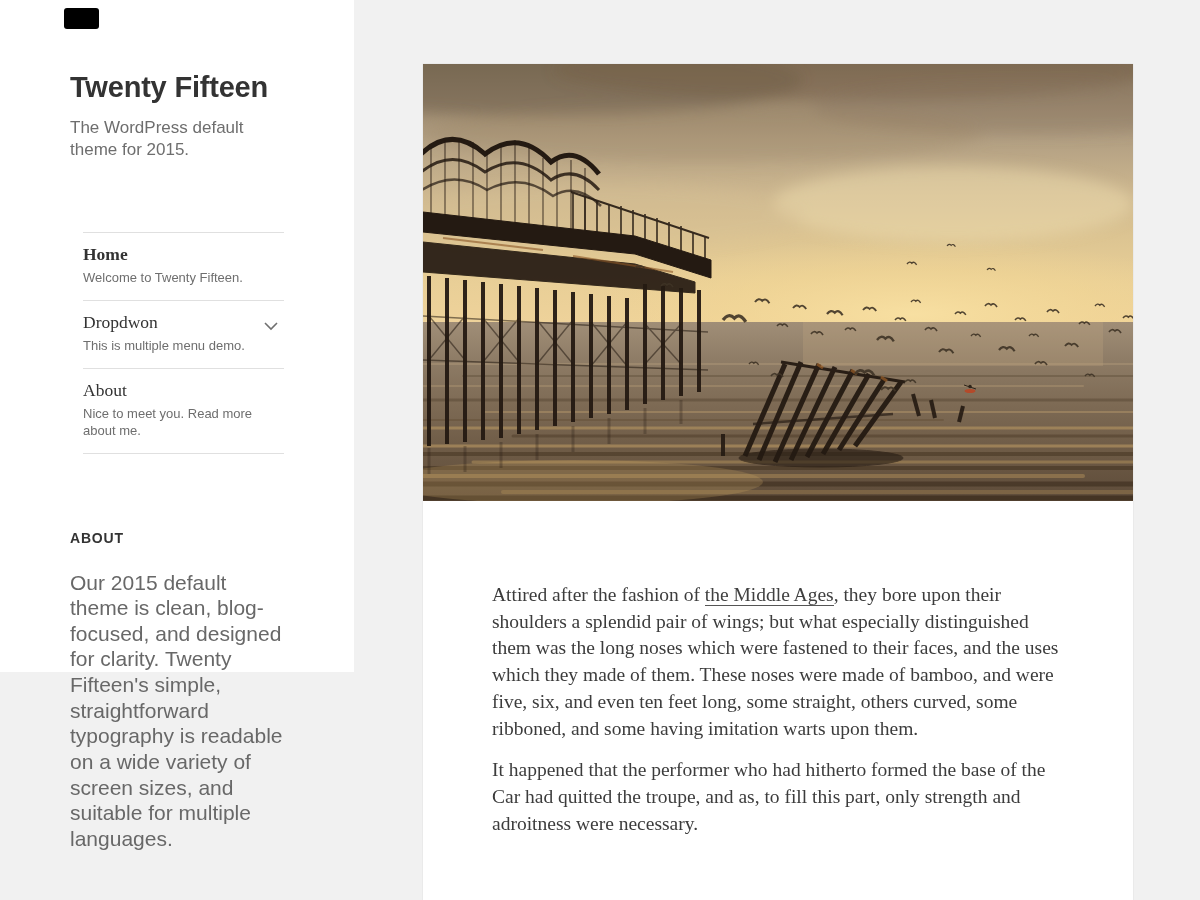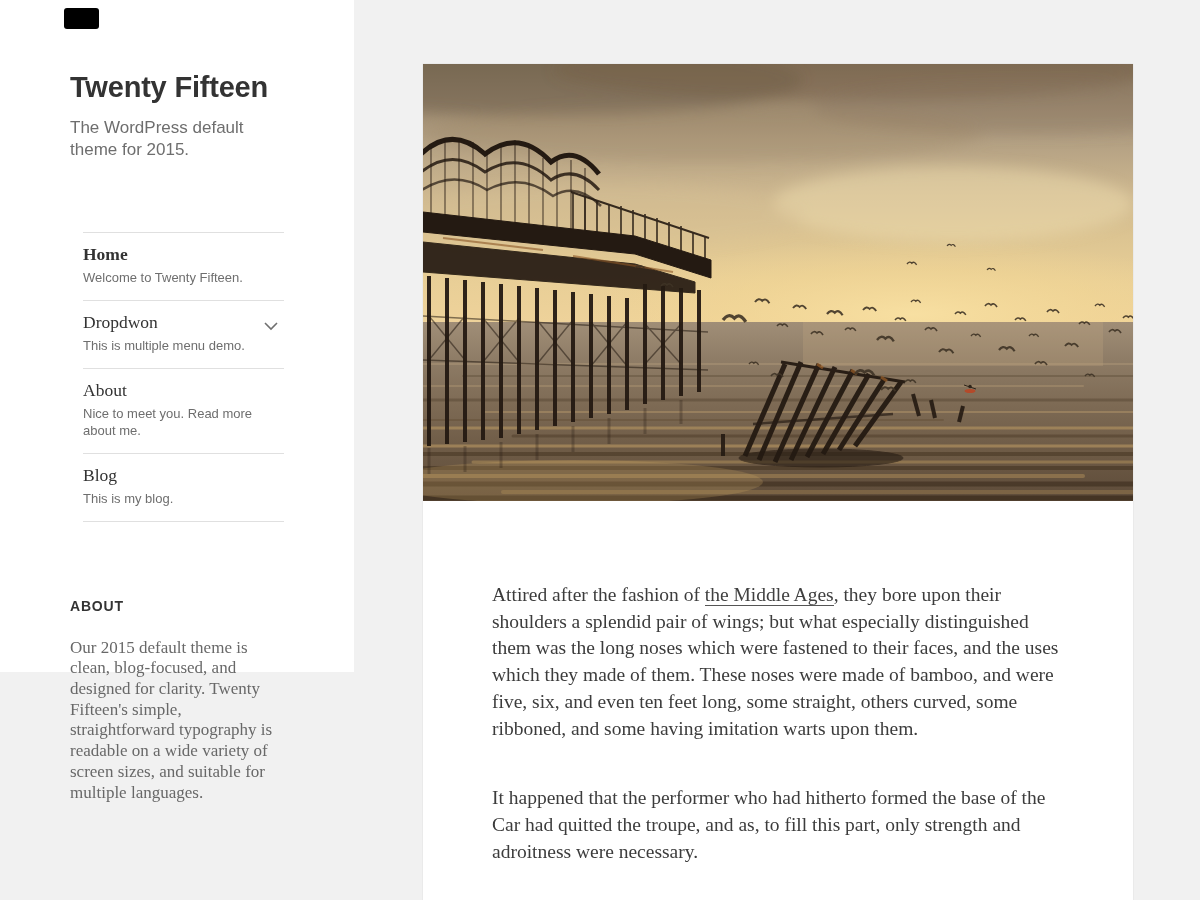--- a/index.html
+++ b/index.html
@@ -40,22 +40,22 @@
   .chevron {
     position:absolute; right:2px; top:16px; width:22px; height:18px;
     cursor:pointer; color:#707070;
   }
   .widget { margin-top:76px; }
   .widget-title {
     font-size:14px; font-weight:700; color:#333333;
     text-transform:uppercase; letter-spacing:0.8px;
   }
   .widget-text {
-    margin-top:24px; font-family:Liberation Serif, serif;
-    font-size:17px; color:#686868; line-height:1.22; width:215px;
+    margin-top:24px; font-family:Liberation Sans, sans-serif;
+    font-size:21px; color:#686868; line-height:1.22; width:215px;
   }
 
   
   .content {
     position:absolute; left:354px; top:0; width:846px; height:900px;
     background:#f1f1f1;
   }
   .post-card {
     width:710px; margin:64px auto 0 69px; background:#ffffff;
     box-shadow:0 0 1px rgba(0,0,0,0.18);
@@ -64,21 +64,21 @@
   .post-body { padding:44px 70px 80px 69px; }
   .post-title {
     font-family:"Liberation Serif","DejaVu Serif",serif;
     font-size:36px; font-weight:700; color:#2f2f2f; line-height:1.2;
     cursor:pointer;
   }
   .post-body p {
     margin-top:37px; font-family:"Liberation Serif","DejaVu Serif",serif;
     font-size:19.5px; color:#3c3c3c; line-height:1.37; width:575px;
   }
-  .post-body p + p { margin-top:43px; }
+  .post-body p + p { margin-top:15px; }
   .entry-link {
     color:#404040; text-decoration:none; border-bottom:1px solid #555;
     cursor:pointer;
   }
 </style>
 </head>
 <body>
 
 <div class="page">
 
@@ -98,24 +98,20 @@
         <span class="chevron">
           <svg width="22" height="18" viewBox="0 0 22 18">
             <path d="M5 6 L11 12 L17 6" fill="none" stroke="#707070" stroke-width="1.6"></path>
           </svg>
         </span>
         <div class="menu-desc">This is multiple menu demo.</div>
       </li>
       <li>
         <span class="menu-label">About</span>
         <div class="menu-desc">Nice to meet you. Read more about me.</div>
-      </li>
-      <li>
-        <span class="menu-label">Blog</span>
-        <div class="menu-desc">This is my blog.</div>
       </li>
     </ul>
 
     <div class="widget">
       <h2 class="widget-title">ABOUT</h2>
       <p class="widget-text">Our 2015 default theme is clean, blog-focused, and designed for clarity. Twenty Fifteen's simple, straightforward typography is readable on a wide variety of screen sizes, and suitable for multiple languages.</p>
     </div>
   </aside>
 
   <main class="content">

